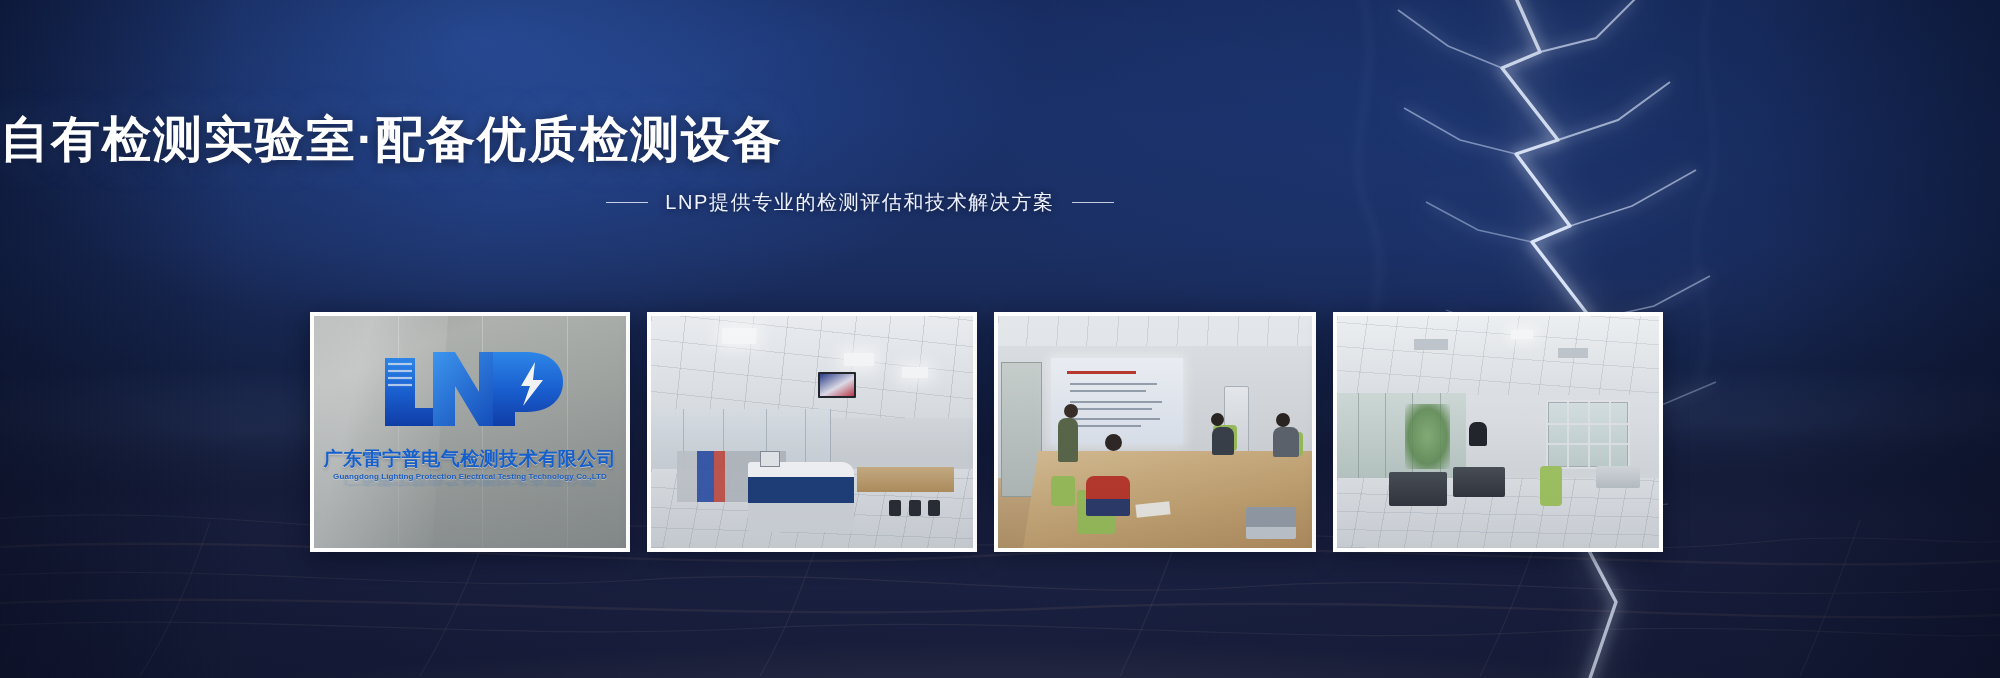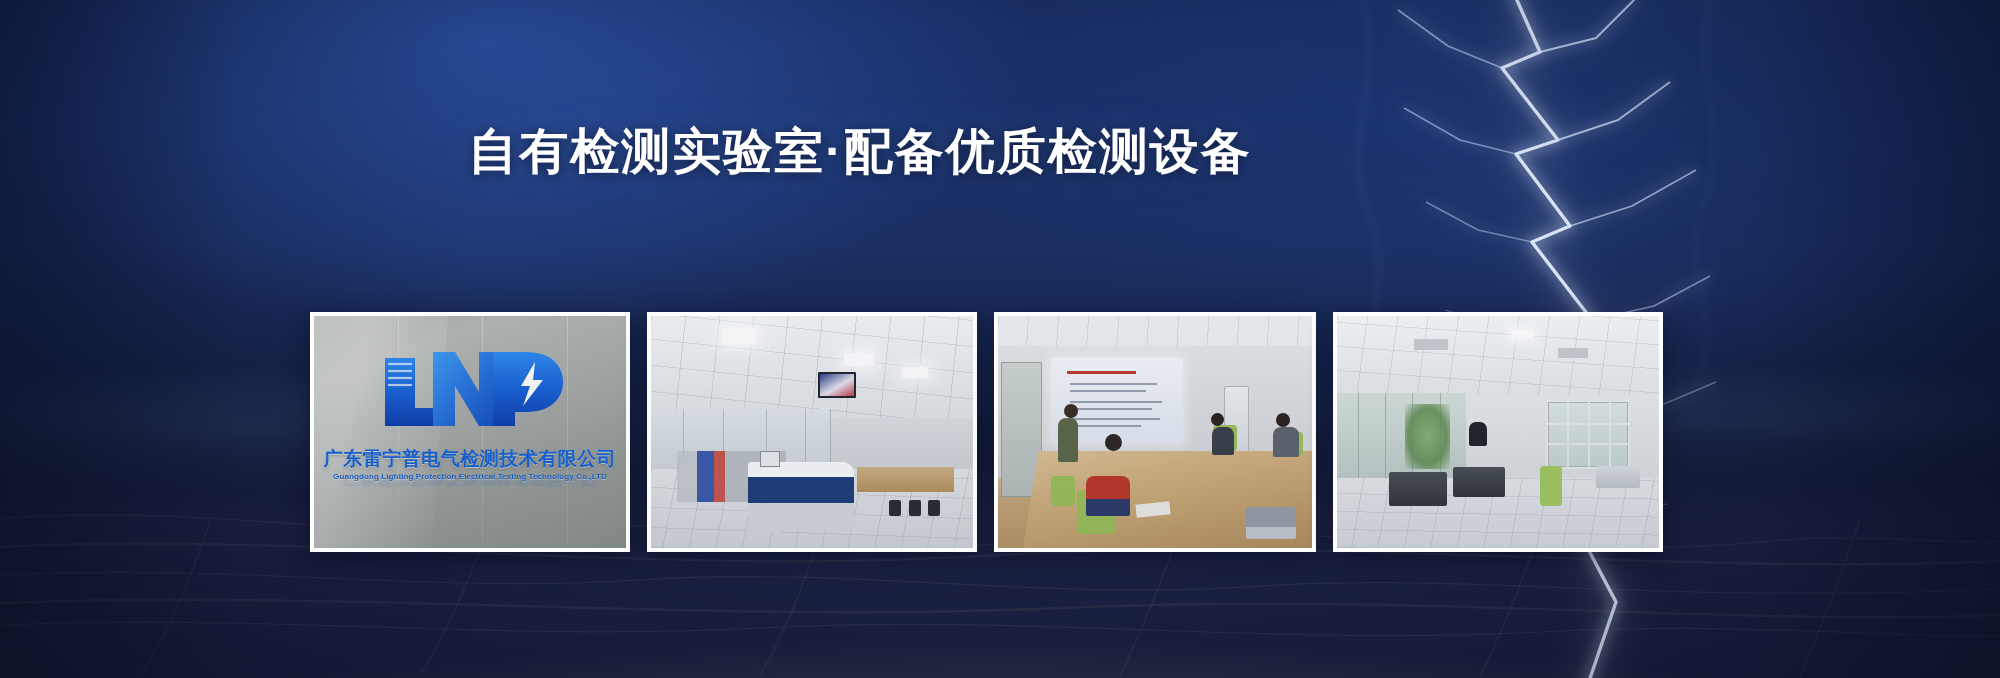--- a/index.html
+++ b/index.html
@@ -50,21 +50,21 @@
   .vignette {
     position:absolute; inset:0; pointer-events:none;
     background:
       radial-gradient(ellipse 1250px 620px at 50% 42%, rgba(0,0,0,0) 42%, rgba(4,8,24,.38) 100%),
       linear-gradient(90deg, rgba(6,10,28,.35) 0%, rgba(6,10,28,0) 12%, rgba(6,10,28,0) 88%, rgba(6,10,28,.35) 100%);
   }
 
   
   .text-block {
     position:absolute; left:0; top:112px; width:1720px;
-    text-align:center; z-index:6;margin-top:12px;
+    text-align:left; z-index:6;
   }
   .headline {
     font-size:49px; font-weight:bold; color:#ffffff;
     letter-spacing:2px; line-height:1.12;
     text-shadow:0 2px 14px rgba(8,16,44,.85), 0 0 34px rgba(120,160,230,.28);
     white-space:nowrap;
   }
   .subline {
     margin-top:22px;
     display:flex; align-items:center; justify-content:center; gap:17px;
@@ -318,20 +318,25 @@
       <path d="M336,536 L288,540 L244,534" stroke="rgba(206,222,255,.22)" stroke-width="1" fill="none"></path>
     </g>
     <g filter="url(#boltGlowSoft)" opacity=".40">
       <path d="M120,0 C 150,90 96,150 130,228 C 158,296 110,346 142,420" stroke="rgba(180,205,255,.55)" stroke-width="1.5" fill="none"></path>
       <path d="M472,0 C 446,80 494,140 464,212 C 438,276 486,320 458,392" stroke="rgba(180,205,255,.45)" stroke-width="1.4" fill="none"></path>
     </g>
   </svg>
 
   <div class="text-block">
     <div class="headline">自有检测实验室·配备优质检测设备</div>
+    <div class="subline">
+      <span class="sub-rule"></span>
+      <span class="subtitle">LNP提供专业的检测评估和技术解决方案</span>
+      <span class="sub-rule"></span>
+    </div>
   </div>
 
   <div class="photo-strip">
 
     <div class="photo-card pc-1">
       <div class="photo-inner p1">
         <div class="sheen"></div>
         <div class="panel-seam" style="left:27%"></div>
         <div class="panel-seam" style="left:54%"></div>
         <div class="panel-seam" style="left:81%"></div>

